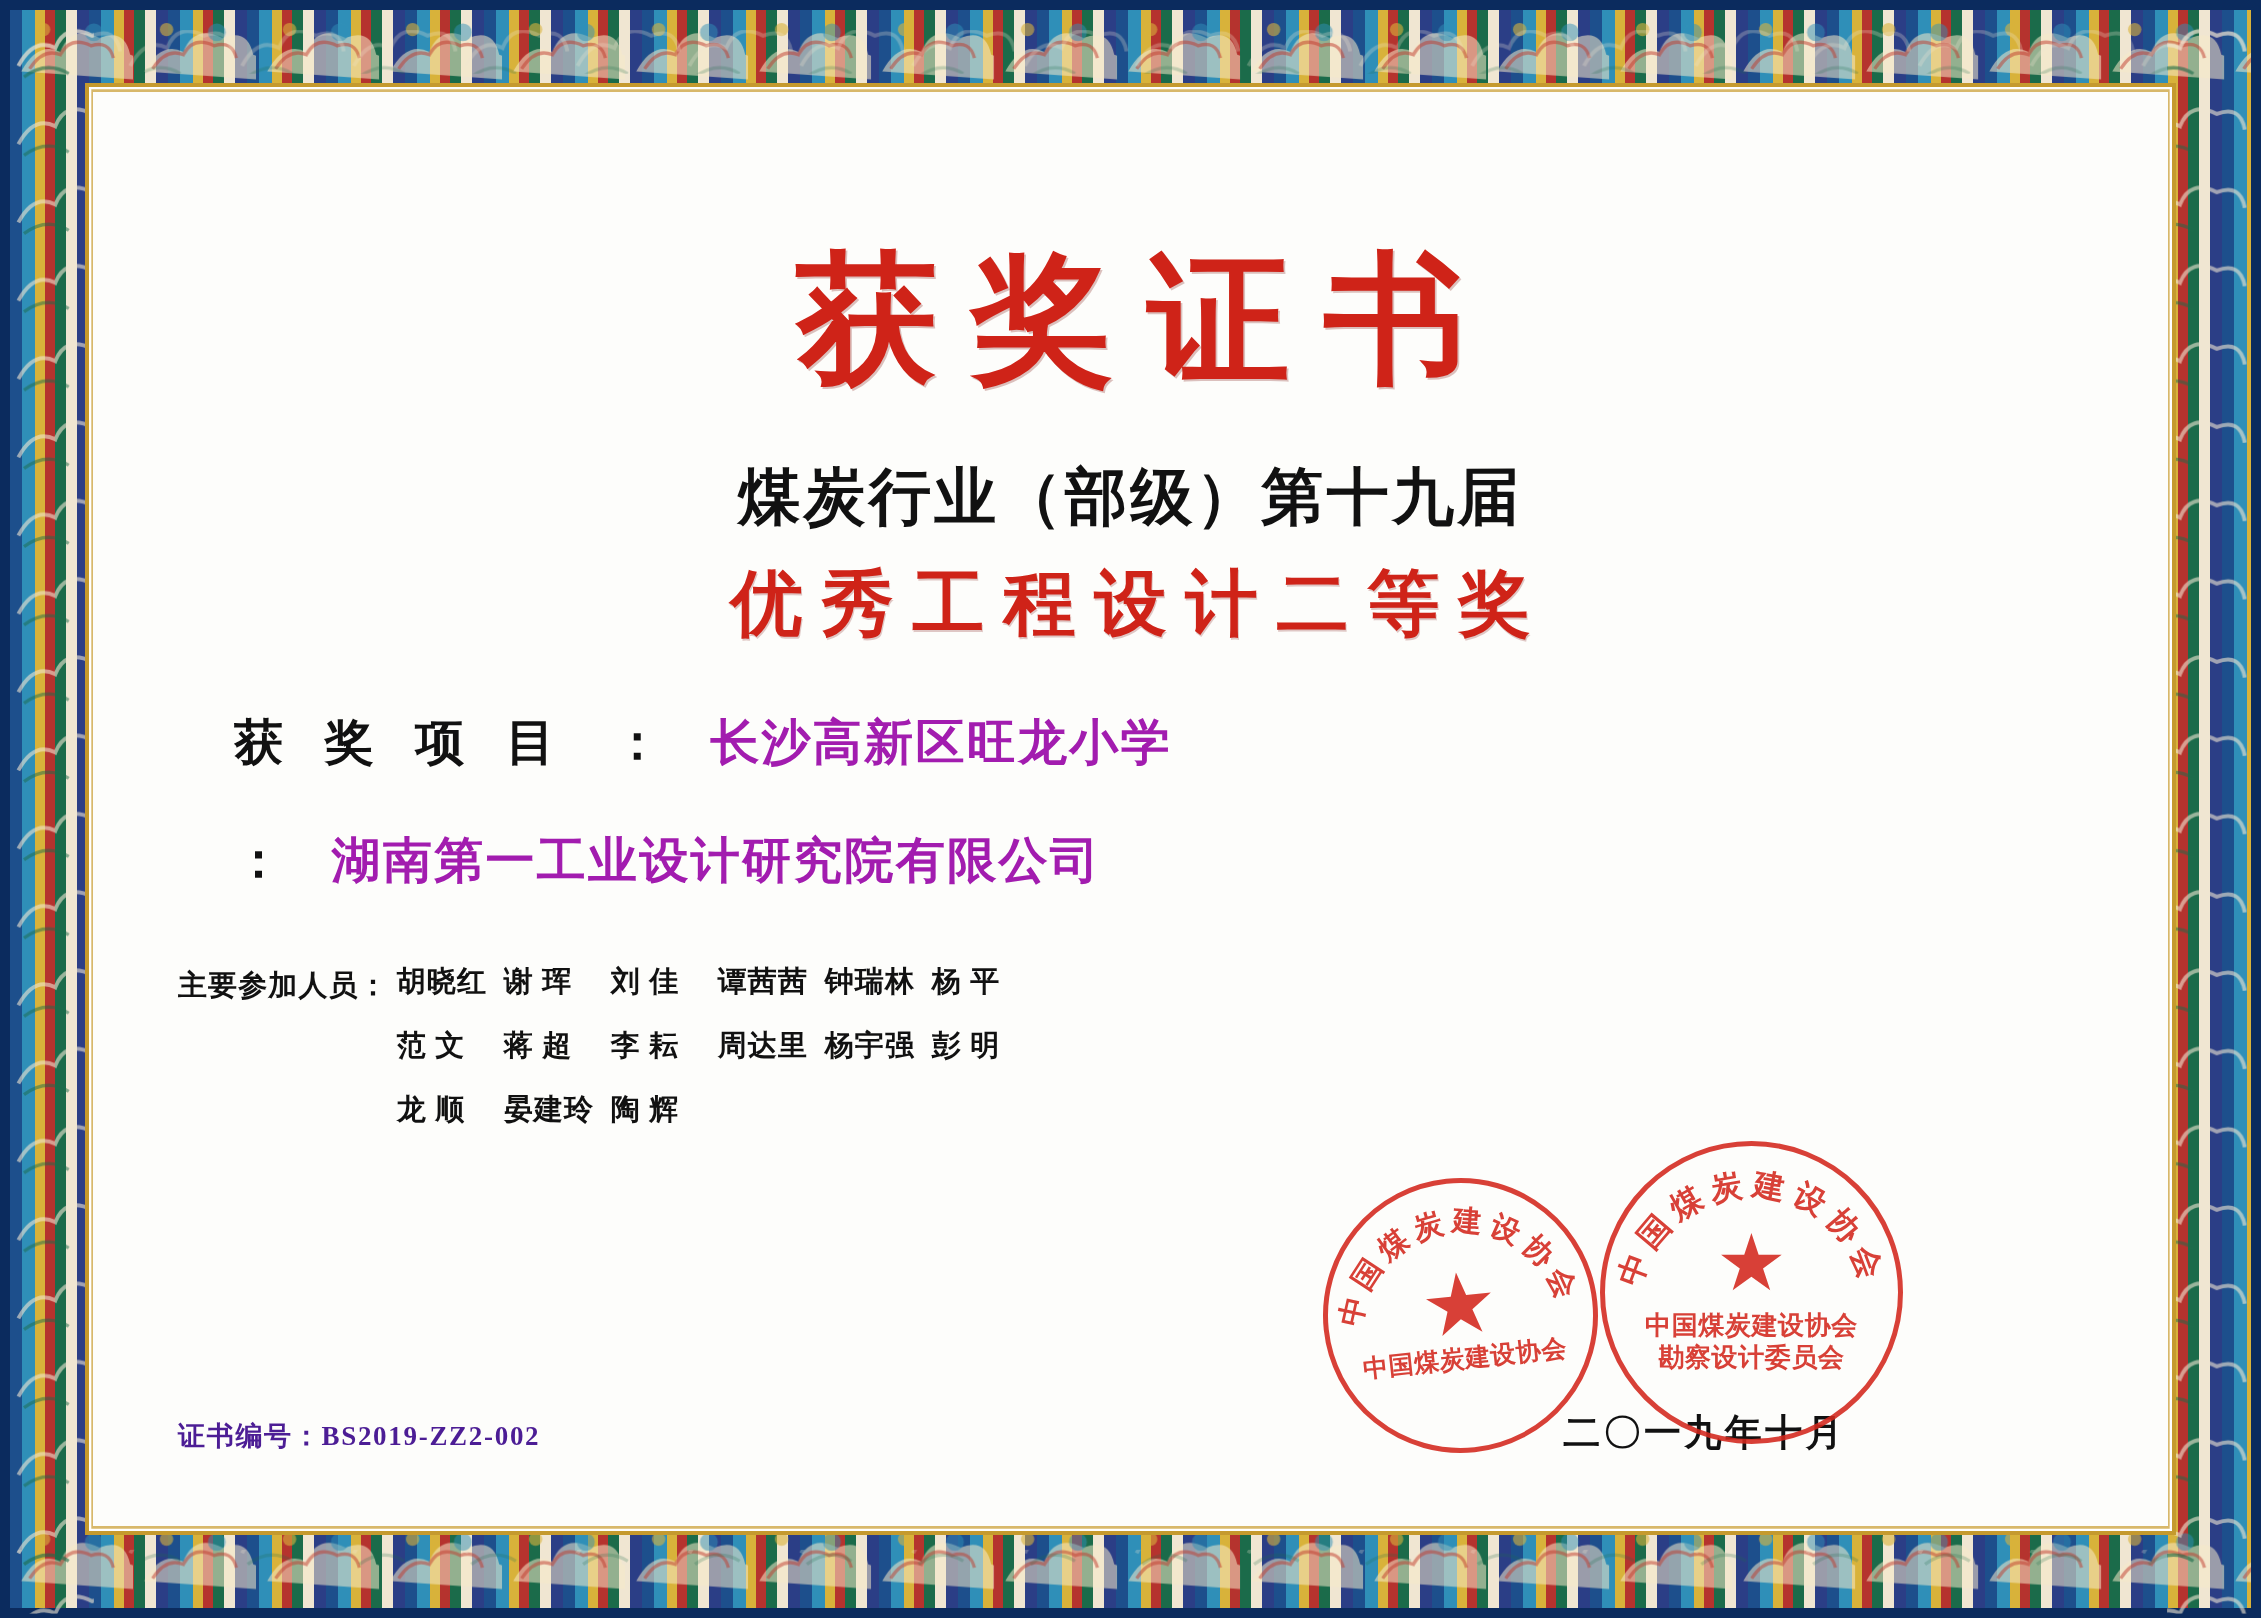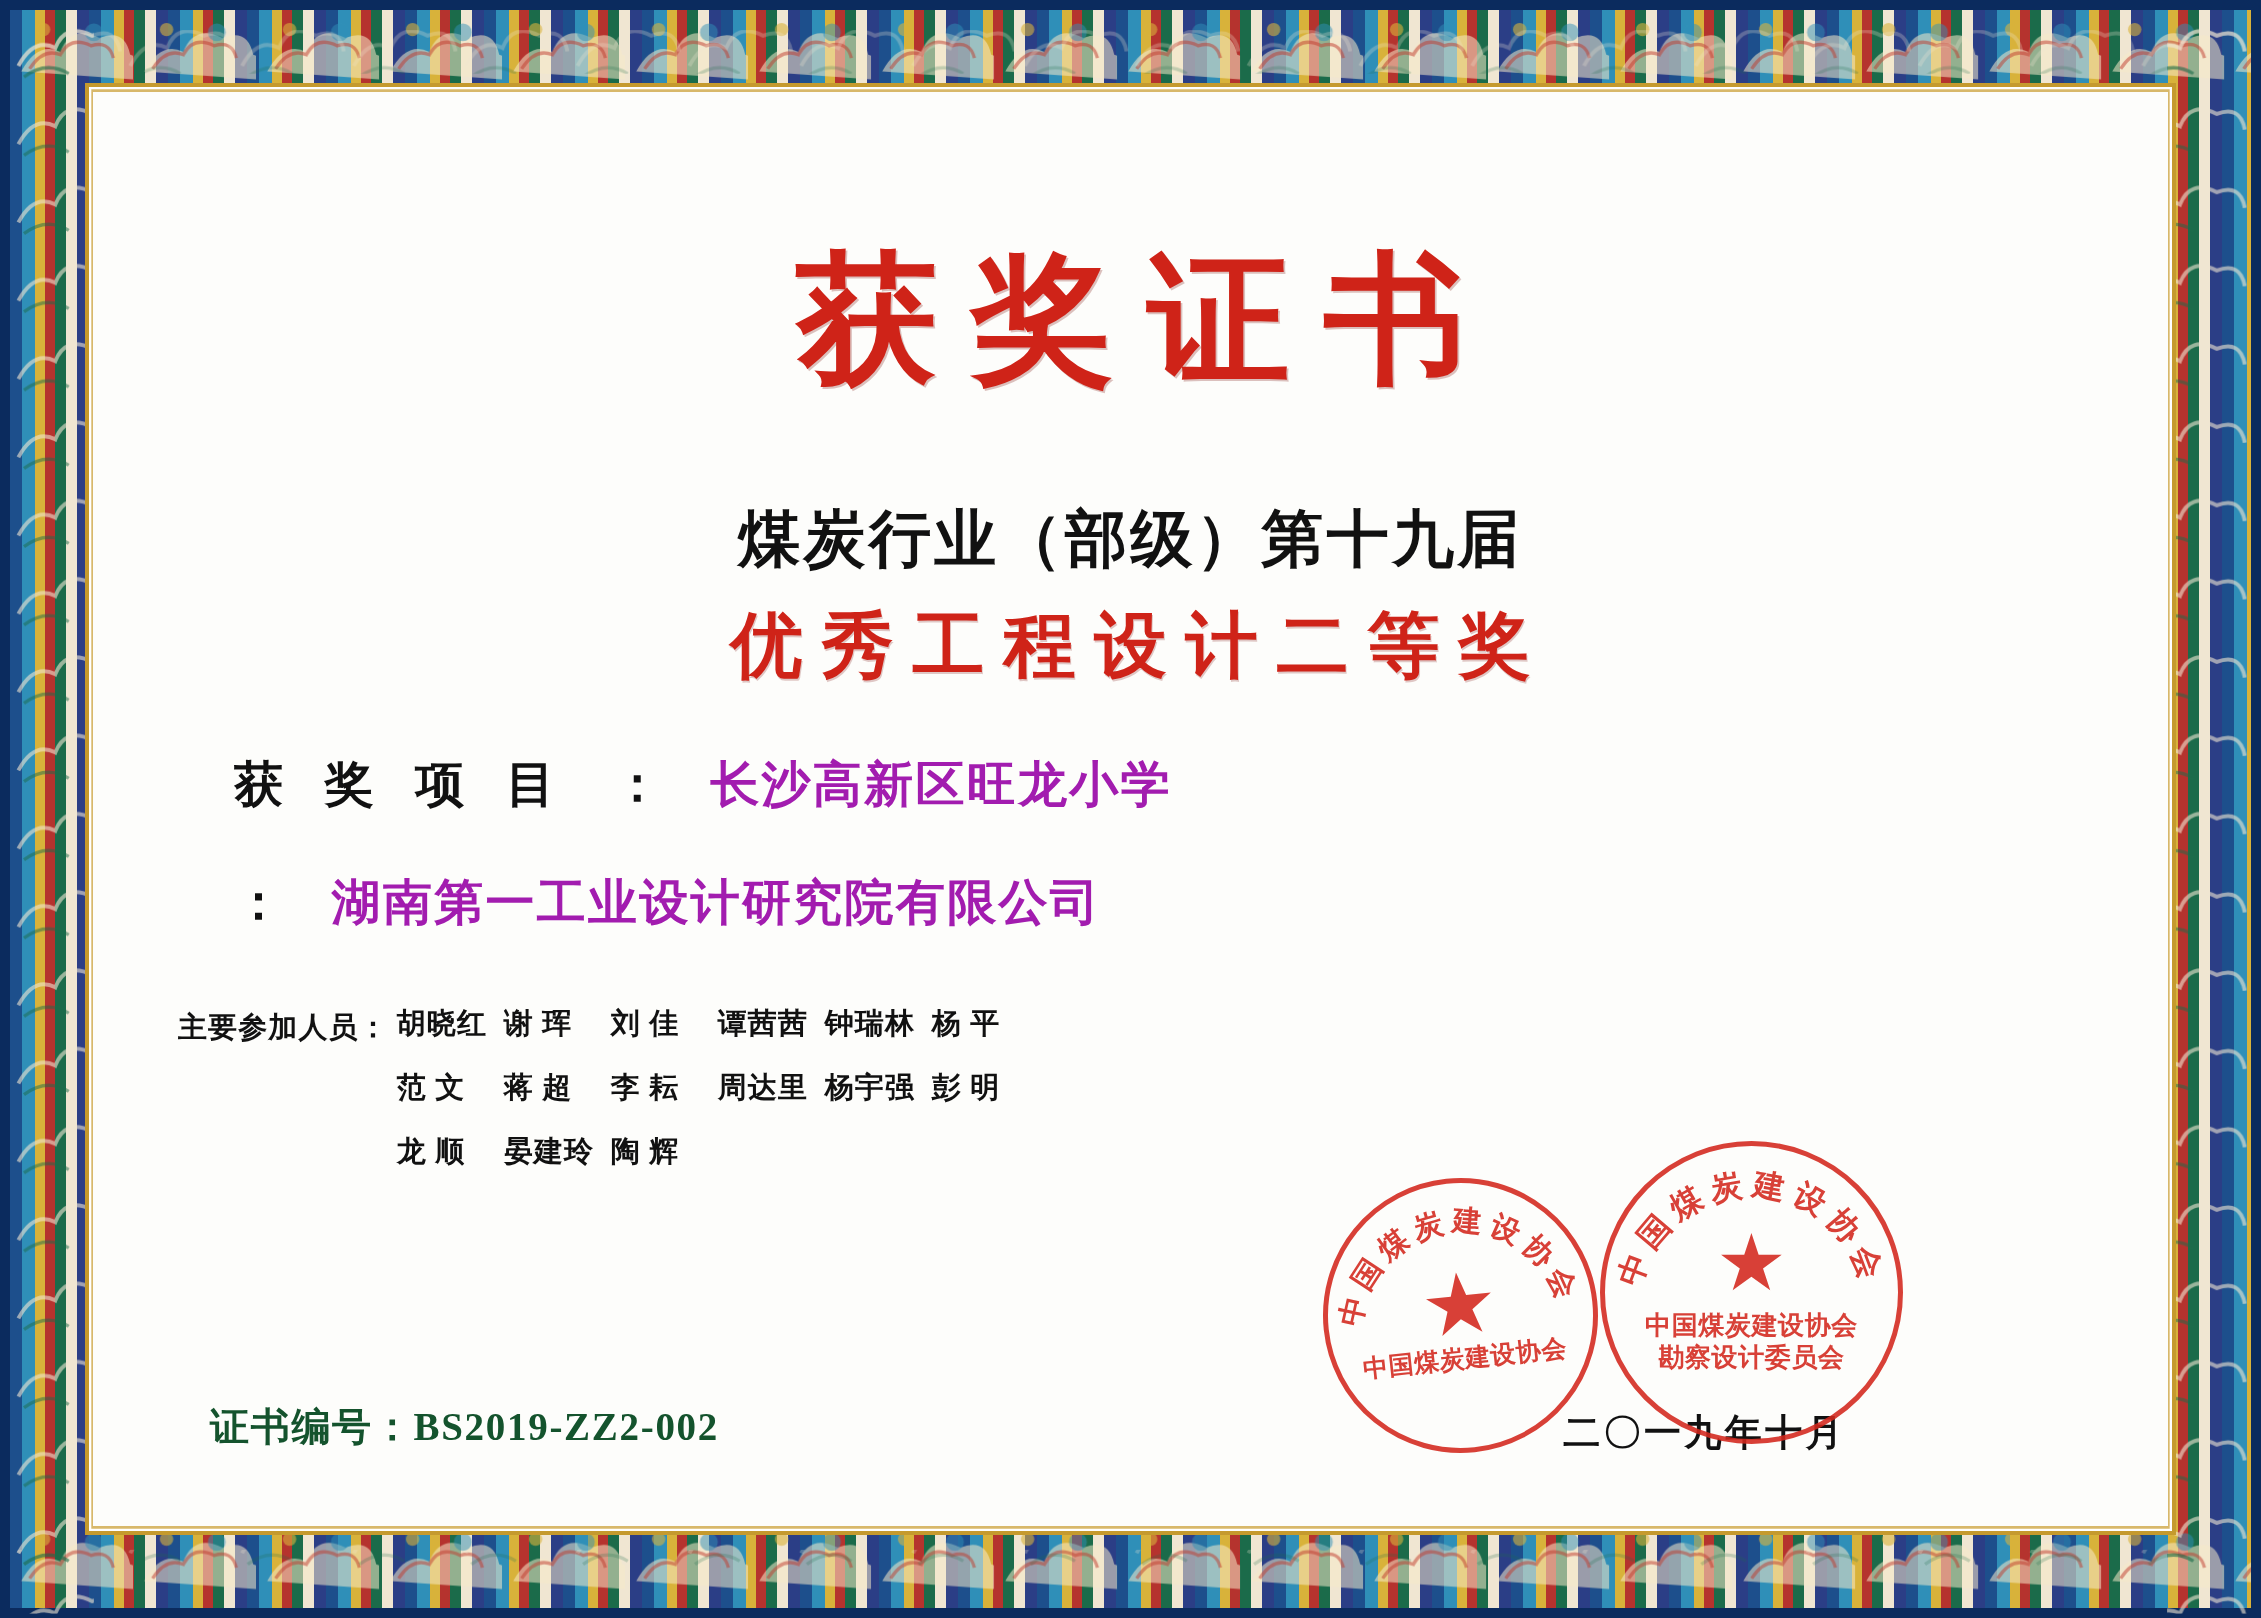--- a/index.html
+++ b/index.html
@@ -86,21 +86,21 @@
     font-size: 142px;
     font-weight: bold;
     letter-spacing: 34px;
     text-indent: 34px;
     color: #cf2318;
     line-height: 1;
     text-shadow: 1.7px 2.3px 0 rgba(120, 10, 5, 0.25);
   }
 
   .subtitle {
-    margin-top: 116px;
+    margin-top: 74px;
     text-align: center;
     font-size: 62px;
     font-weight: bold;
     letter-spacing: 3.4px;
     color: #111111;
     line-height: 1.1;
   }
 
   .award-name {
     margin-top: 32px;
@@ -174,26 +174,25 @@
   .participant-line span.name {
     display: inline-block;
     min-width: 107px;
   }
 
   
   .cert-number {
     position: absolute;
     left: 85px;
     bottom: 72px;
-    font-size: 39px;
-    font-weight: bold;
-    color: #14532d;
+    font-size: 27px;
+    font-weight: bold;
+    color: #4c1d95;
     letter-spacing: 1.7px;
     white-space: nowrap;
-    margin-left: 32px;
   }
 
   
   .cert-date {
     position: absolute;
     right: 322px;
     bottom: 68px;
     font-size: 37px;
     font-weight: bold;
     color: #111111;

